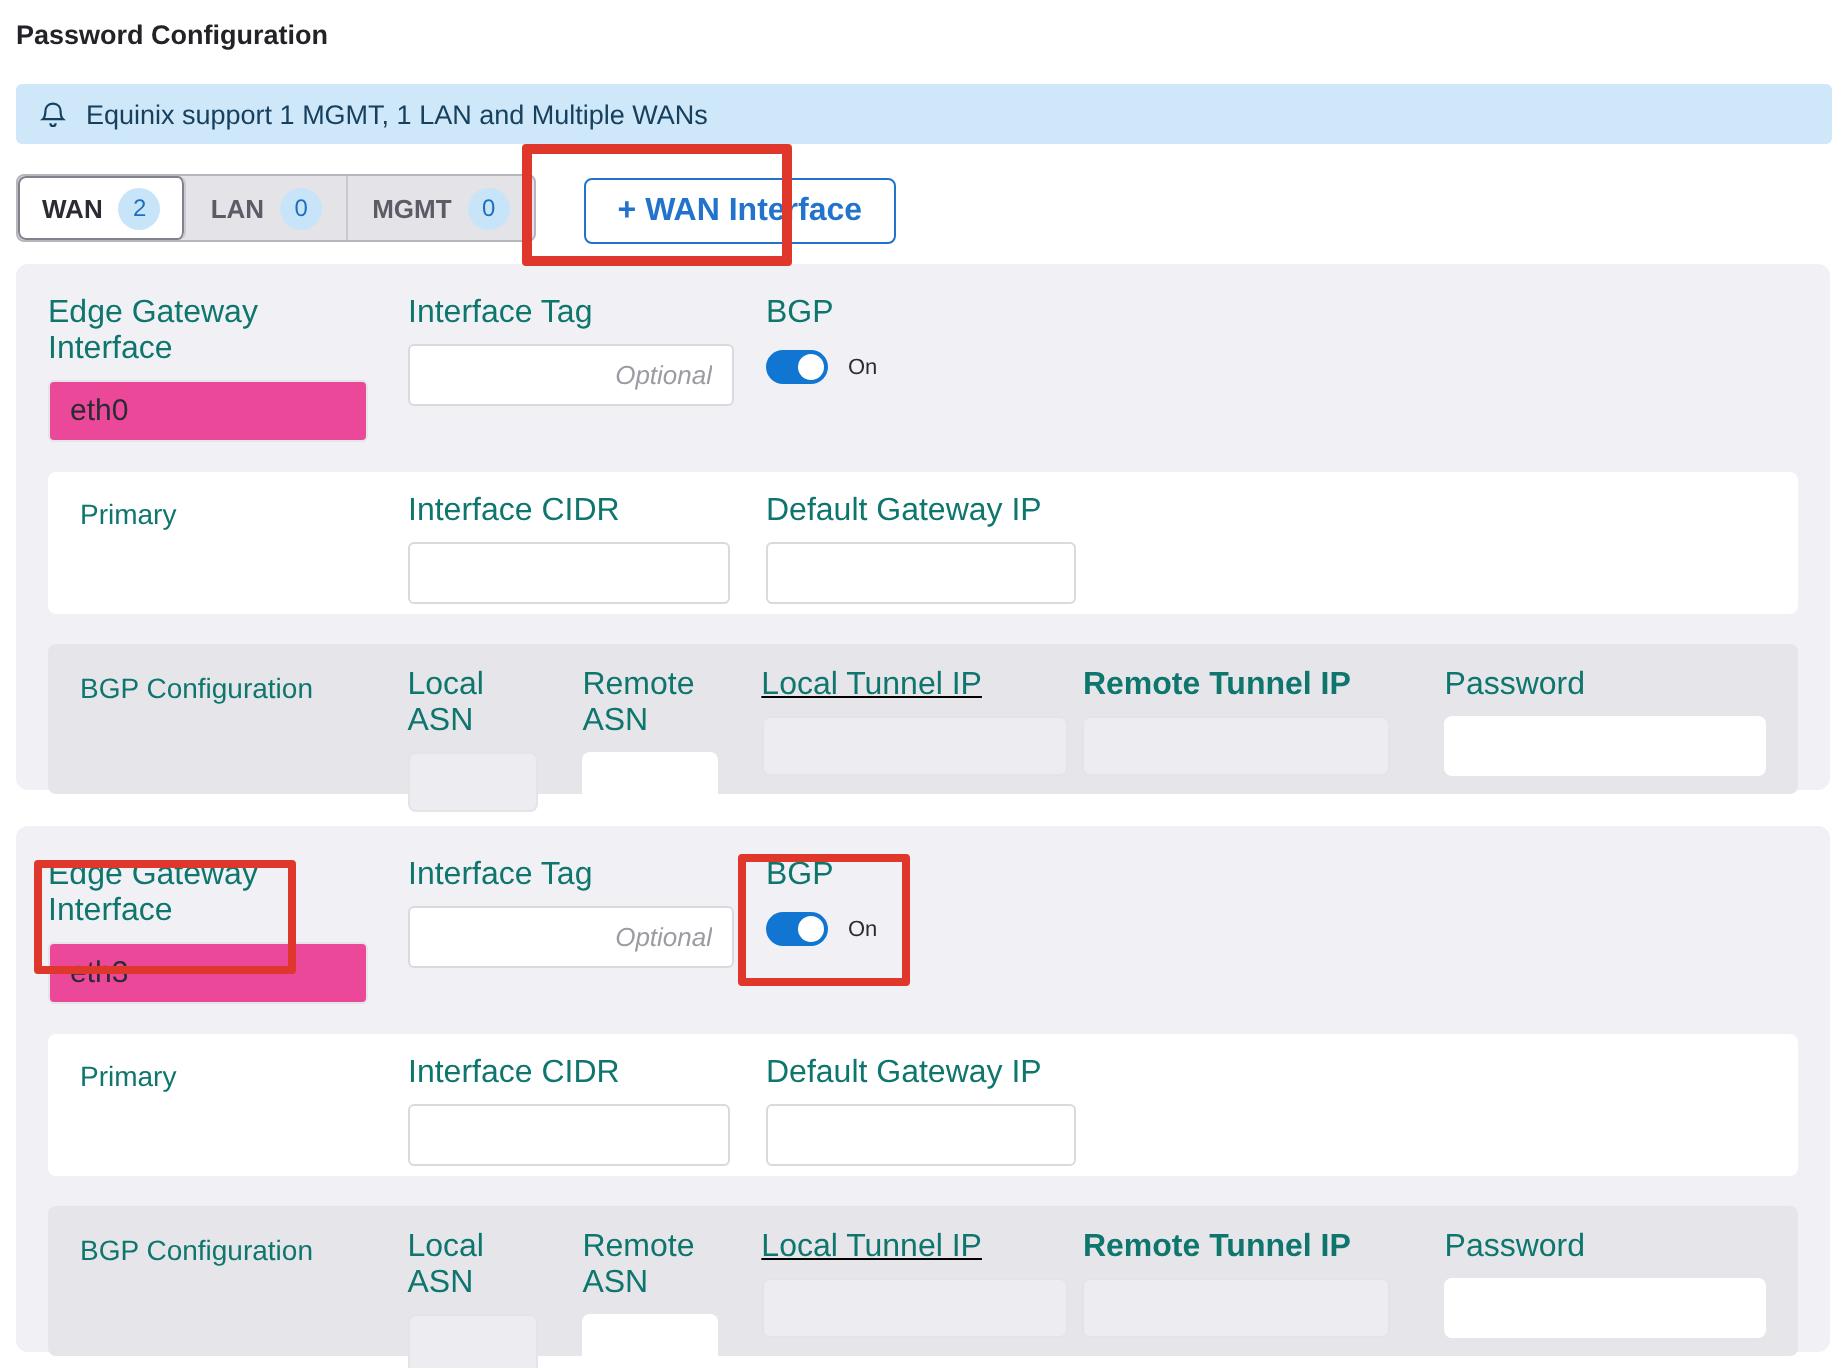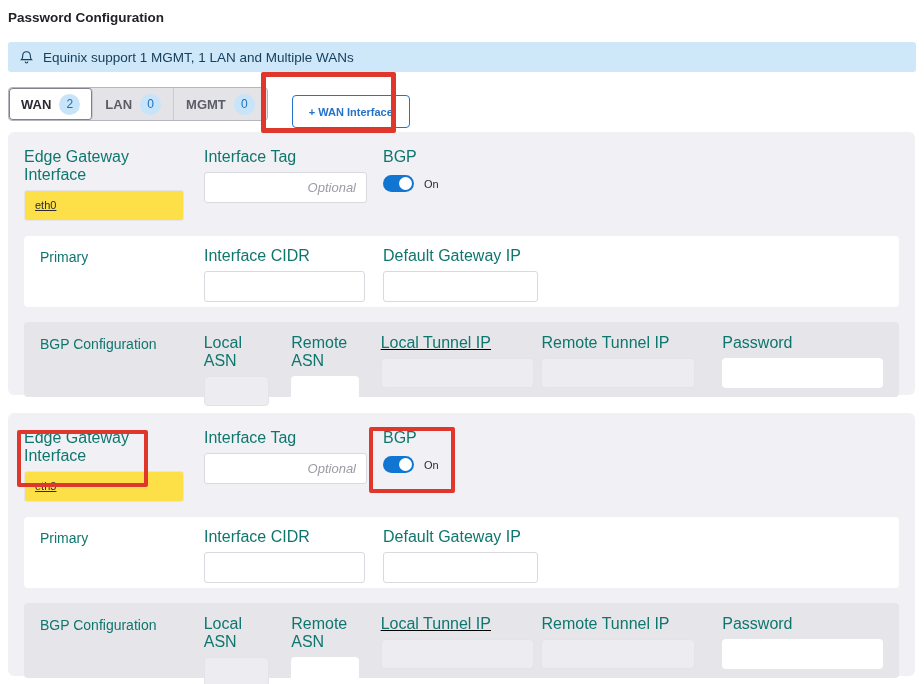--- a/index.html
+++ b/index.html
@@ -16,36 +16,36 @@
   .controls { margin:15px 8px 0 8px; height:36px; display:flex; align-items:flex-start; }
   .tab-group { display:inline-flex; height:34px; background:#e3e3e8; border:1px solid #b6b6be;
                border-radius:4px; overflow:hidden; }
   .tab { display:flex; align-items:center; gap:8px; padding:0 12px; font-size:13px; font-weight:700;
          color:#5c5c66; border-right:1px solid #c9c9d0; cursor:pointer; }
   .tab:last-child { border-right:none;justify-content:center; }
   .tab.active { background:#fff; color:#2b2b33; border-radius:4px; box-shadow:inset 0 0 0 1px #81818c; }
   .badge { width:21px; height:21px; border-radius:50%; background:#c8e4f8; color:#1e6ec0;
            font-size:12px; font-weight:400; display:flex; align-items:center; justify-content:center; }
 
-  .add-btn { margin-left:24px; margin-top:8px; height:33px; padding:0 16px; background:#fff;
+  .add-btn { margin-left:24px; margin-top:2px; height:33px; padding:0 16px; background:#fff;
              border:1px solid #2273cb; border-radius:4px; color:#2273cb; font-weight:700;
-             font-size:11px; cursor:pointer; font-family:inherit; }
+             font-size:16px; cursor:pointer; font-family:inherit; }
 
   .card { margin:9px 8px 0 8px; width:907px; height:263px; background:#f1f1f5; border-radius:6px;
           padding:16px; }
   .card + .card { margin-top:18px; }
 
   .row-top { display:flex; align-items:flex-start; }
   .field label { display:block; font-size:16px; color:#0f766e; margin-bottom:6px; }
   .f-egi { width:160px; }
   .f-tag { margin-left:20px; width:163px; }
   .f-bgp { margin-left:16px; }
 
-  .input-disabled { height:31px; line-height:29px; background:#fde047; border:1px solid #e4e4e9;
-                    border-radius:3px; padding:0 10px; font-size:11px; color:#2b2b33;text-decoration:underline; }
+  .input-disabled { height:31px; line-height:29px; background:#ec4899; border:1px solid #e4e4e9;
+                    border-radius:3px; padding:0 10px; font-size:15px; color:#2b2b33; }
   input.text-input { width:100%; height:31px; background:#fff; border:1px solid #d9d9df;
                      border-radius:3px; padding:0 10px; font-size:13px; color:#2b2b33;
                      font-family:inherit; outline:none; }
   input.text-input::placeholder { font-style:italic; text-align:right; color:#9b9ba4; }
 
   .toggle-row { display:flex; align-items:center; gap:10px; margin-top:9px; }
   .toggle { position:relative; width:31px; height:17px; border-radius:9px; background:#1176d1; cursor:pointer; }
   .toggle .knob { position:absolute; right:2px; top:2px; width:13px; height:13px; border-radius:50%; background:#fff; }
   .toggle-state { font-size:11px; color:#2b2b33; }
 
@@ -54,21 +54,21 @@
   .subcard-bgp { background:#e5e5ea; height:75px; padding:12px 16px; }
   .subcard-title { font-size:14px; color:#0f766e; padding-top:2px; }
   .t-primary { width:164px; }
   .t-bgp { width:165px; }
 
   .f-cidr { width:161px; }
   .f-gw { margin-left:18px; width:155px; }
   .f-lasn { width:66px; }
   .f-rasn { margin-left:22px; width:68px; }
   .f-ltun { margin-left:22px; width:155px;text-decoration:underline; }
-  .f-rtun { margin-left:7px; width:155px; }
+  .f-rtun { margin-left:7px; width:155px;font-weight:bold; }
   .f-pass { margin-left:27px; width:162px; }
 
   .mini-disabled { height:30px; background:#ededf1; border:1px solid #e3e3e8; border-radius:4px; }
   input.mini-white { width:100%; height:30px; background:#fff; border:none; border-radius:4px;
                      padding:0 8px; font-size:13px; font-family:inherit; outline:none; }
 
   .hl { position:absolute; border:5px solid #e0372c; border-radius:2px; z-index:5; pointer-events:none; }
   .hl-add { left:261px; top:72px; width:135px; height:61px; }
   .hl-egi { left:17px; top:430px; width:131px; height:57px; border-width:4px; }
   .hl-bgp { left:369px; top:427px; width:86px; height:66px; border-width:4px; }

